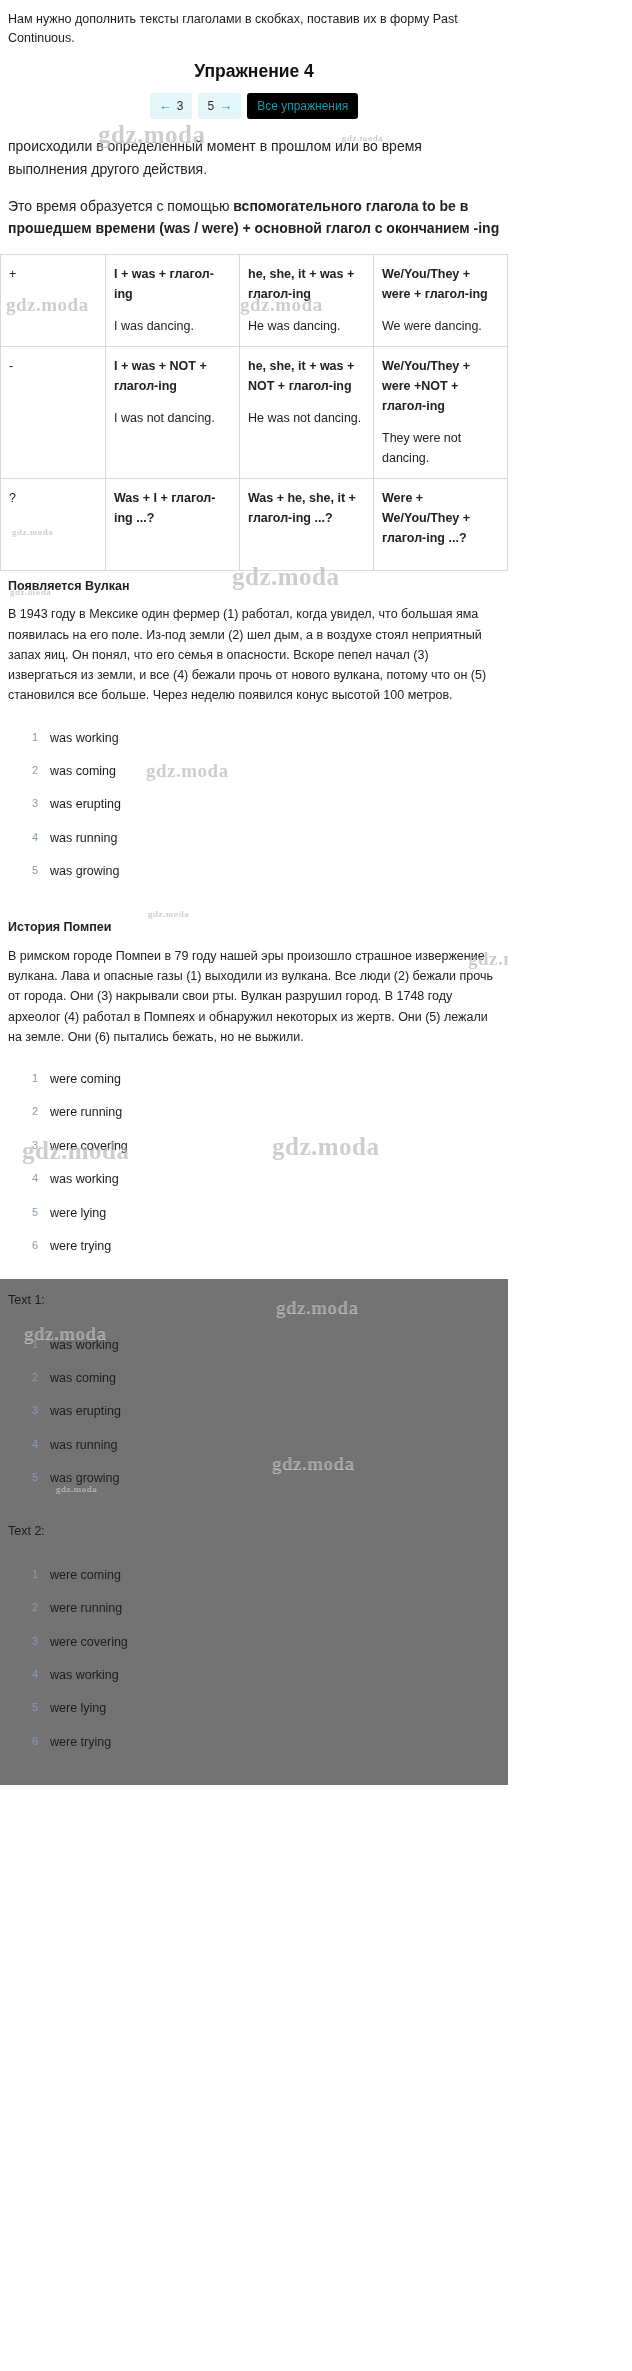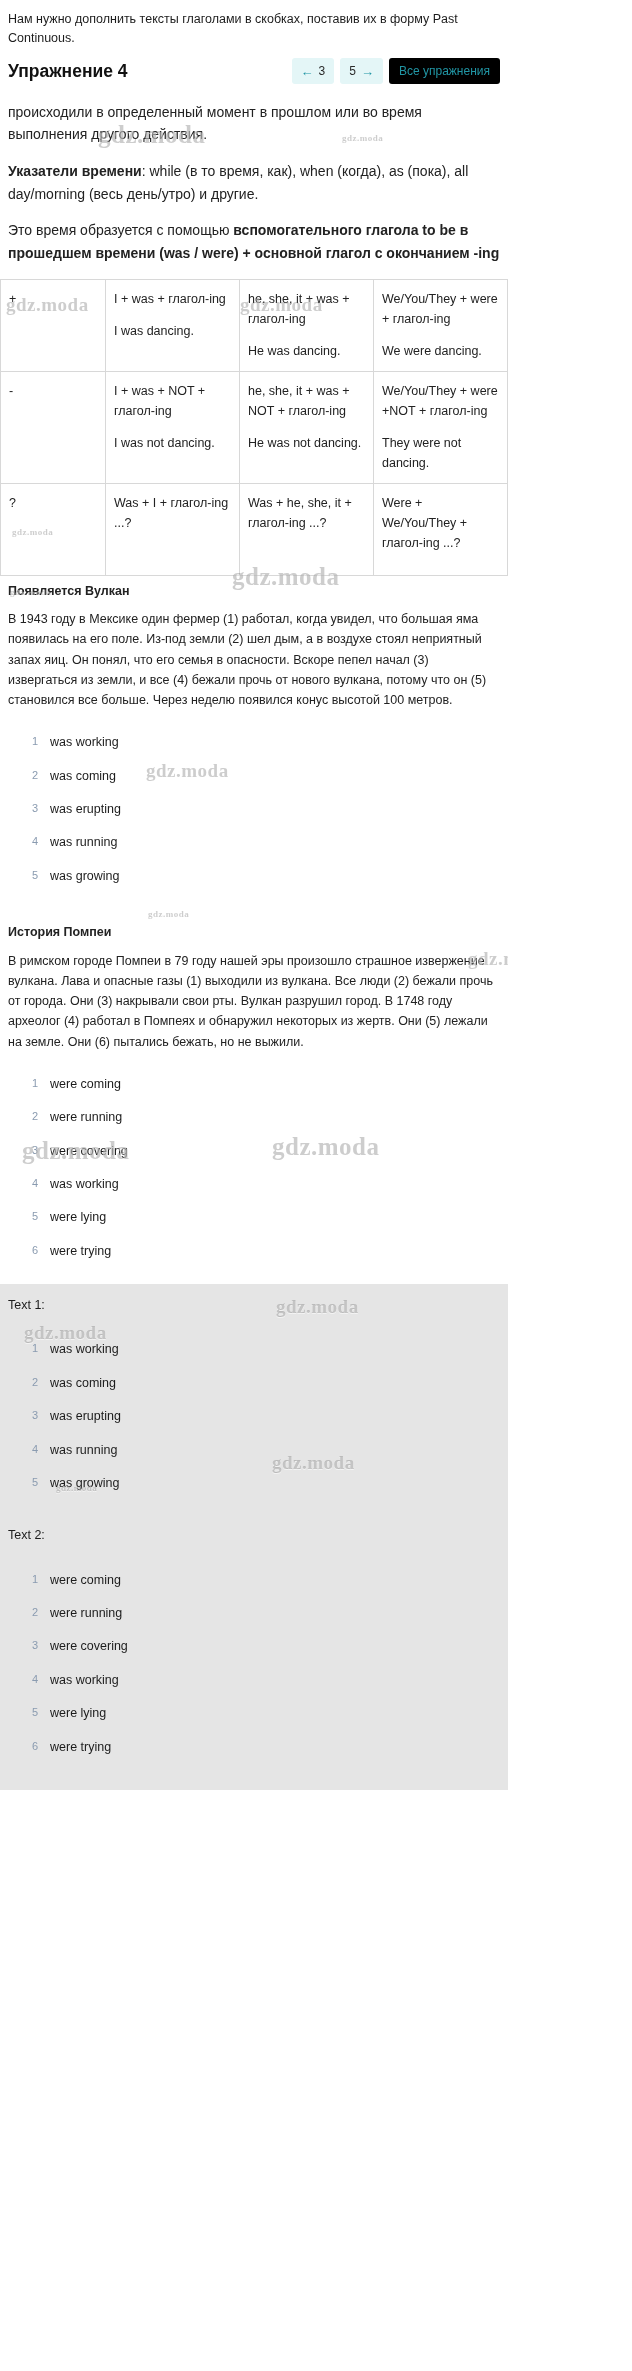--- a/index.html
+++ b/index.html
@@ -23,20 +23,21 @@
     line-height: 1.5;
   }
 
   
   .ex-header {
     display: flex;
     align-items: center;
     justify-content: space-between;
     padding: 6px 8px 10px 8px;
     gap: 8px;
+    flex-direction: column;
   }
   .ex-title {
     font-size: 17.5px;
     font-weight: bold;
     color: #111;
     white-space: nowrap;
   }
   .nav-group { display: flex; align-items: center; gap: 6px; }
   .pill {
     background: #e4f6f7;
@@ -81,21 +82,21 @@
     vertical-align: top;
     padding: 9px 8px 10px 8px;
     font-size: 12.5px;
     line-height: 1.6;
   }
   table.grammar td.sign {
     width: 105px;
     text-align: left;
     padding-left: 8px;
   }
-  table.grammar .hd { font-weight: normal; display: block; margin-bottom: 12px; }
+  table.grammar .hd { font-weight: bold; display: block; margin-bottom: 12px; }
   table.grammar .ex { display: block; }
 
   
   .task-title { padding: 6px 8px 2px 8px; font-size: 12.5px; font-weight: bold; }
   .task-para {
     padding: 6px 8px 0 8px;
     font-size: 12.5px;
     line-height: 1.62;
     margin: 0 0 14px 0;
   }
@@ -118,21 +119,21 @@
     content: counter(ans);
     position: absolute;
     left: -18px;
     top: 7px;
     font-size: 11px;
     color: #8a9bb0;
   }
 
   
   .answer-block {
-    background: #e5e5e5;
+    background: #737373;
     padding: 6px 0 10px 0;
     margin-top: 4px;
   }
   .answer-block .lbl {
     padding: 6px 8px 2px 8px;
     font-size: 12.5px;
     color: #1c1c1c;
   }
   .answer-block ol.answers li { color: #1c1c1c; }
 
@@ -169,21 +170,20 @@
       <div class="pill">
         <span class="num">5</span>
         <span class="arrow">→</span>
       </div>
       <div class="all-ex">Все упражнения</div>
     </div>
   </div>
 
   <div class="body-text">
     <p>происходили в определенный момент в прошлом или во время выполнения другого действия.</p>
-    <p><b>Указатели времени</b><span>: while (в то время, как), when (когда), as (пока), all day/morning (весь день/утро) и другие.</span></p>
     <p><span>Это время образуется с помощью </span><b>вспомогательного глагола to be в прошедшем времени (was / were) + основной глагол с окончанием -ing</b></p>
   </div>
 
   <table class="grammar">
     <tbody>
         <tr>
       <td class="sign">+</td>
       <td>
         <span class="hd">I + was + глагол-ing</span>
         <span class="ex">I was dancing.</span>

